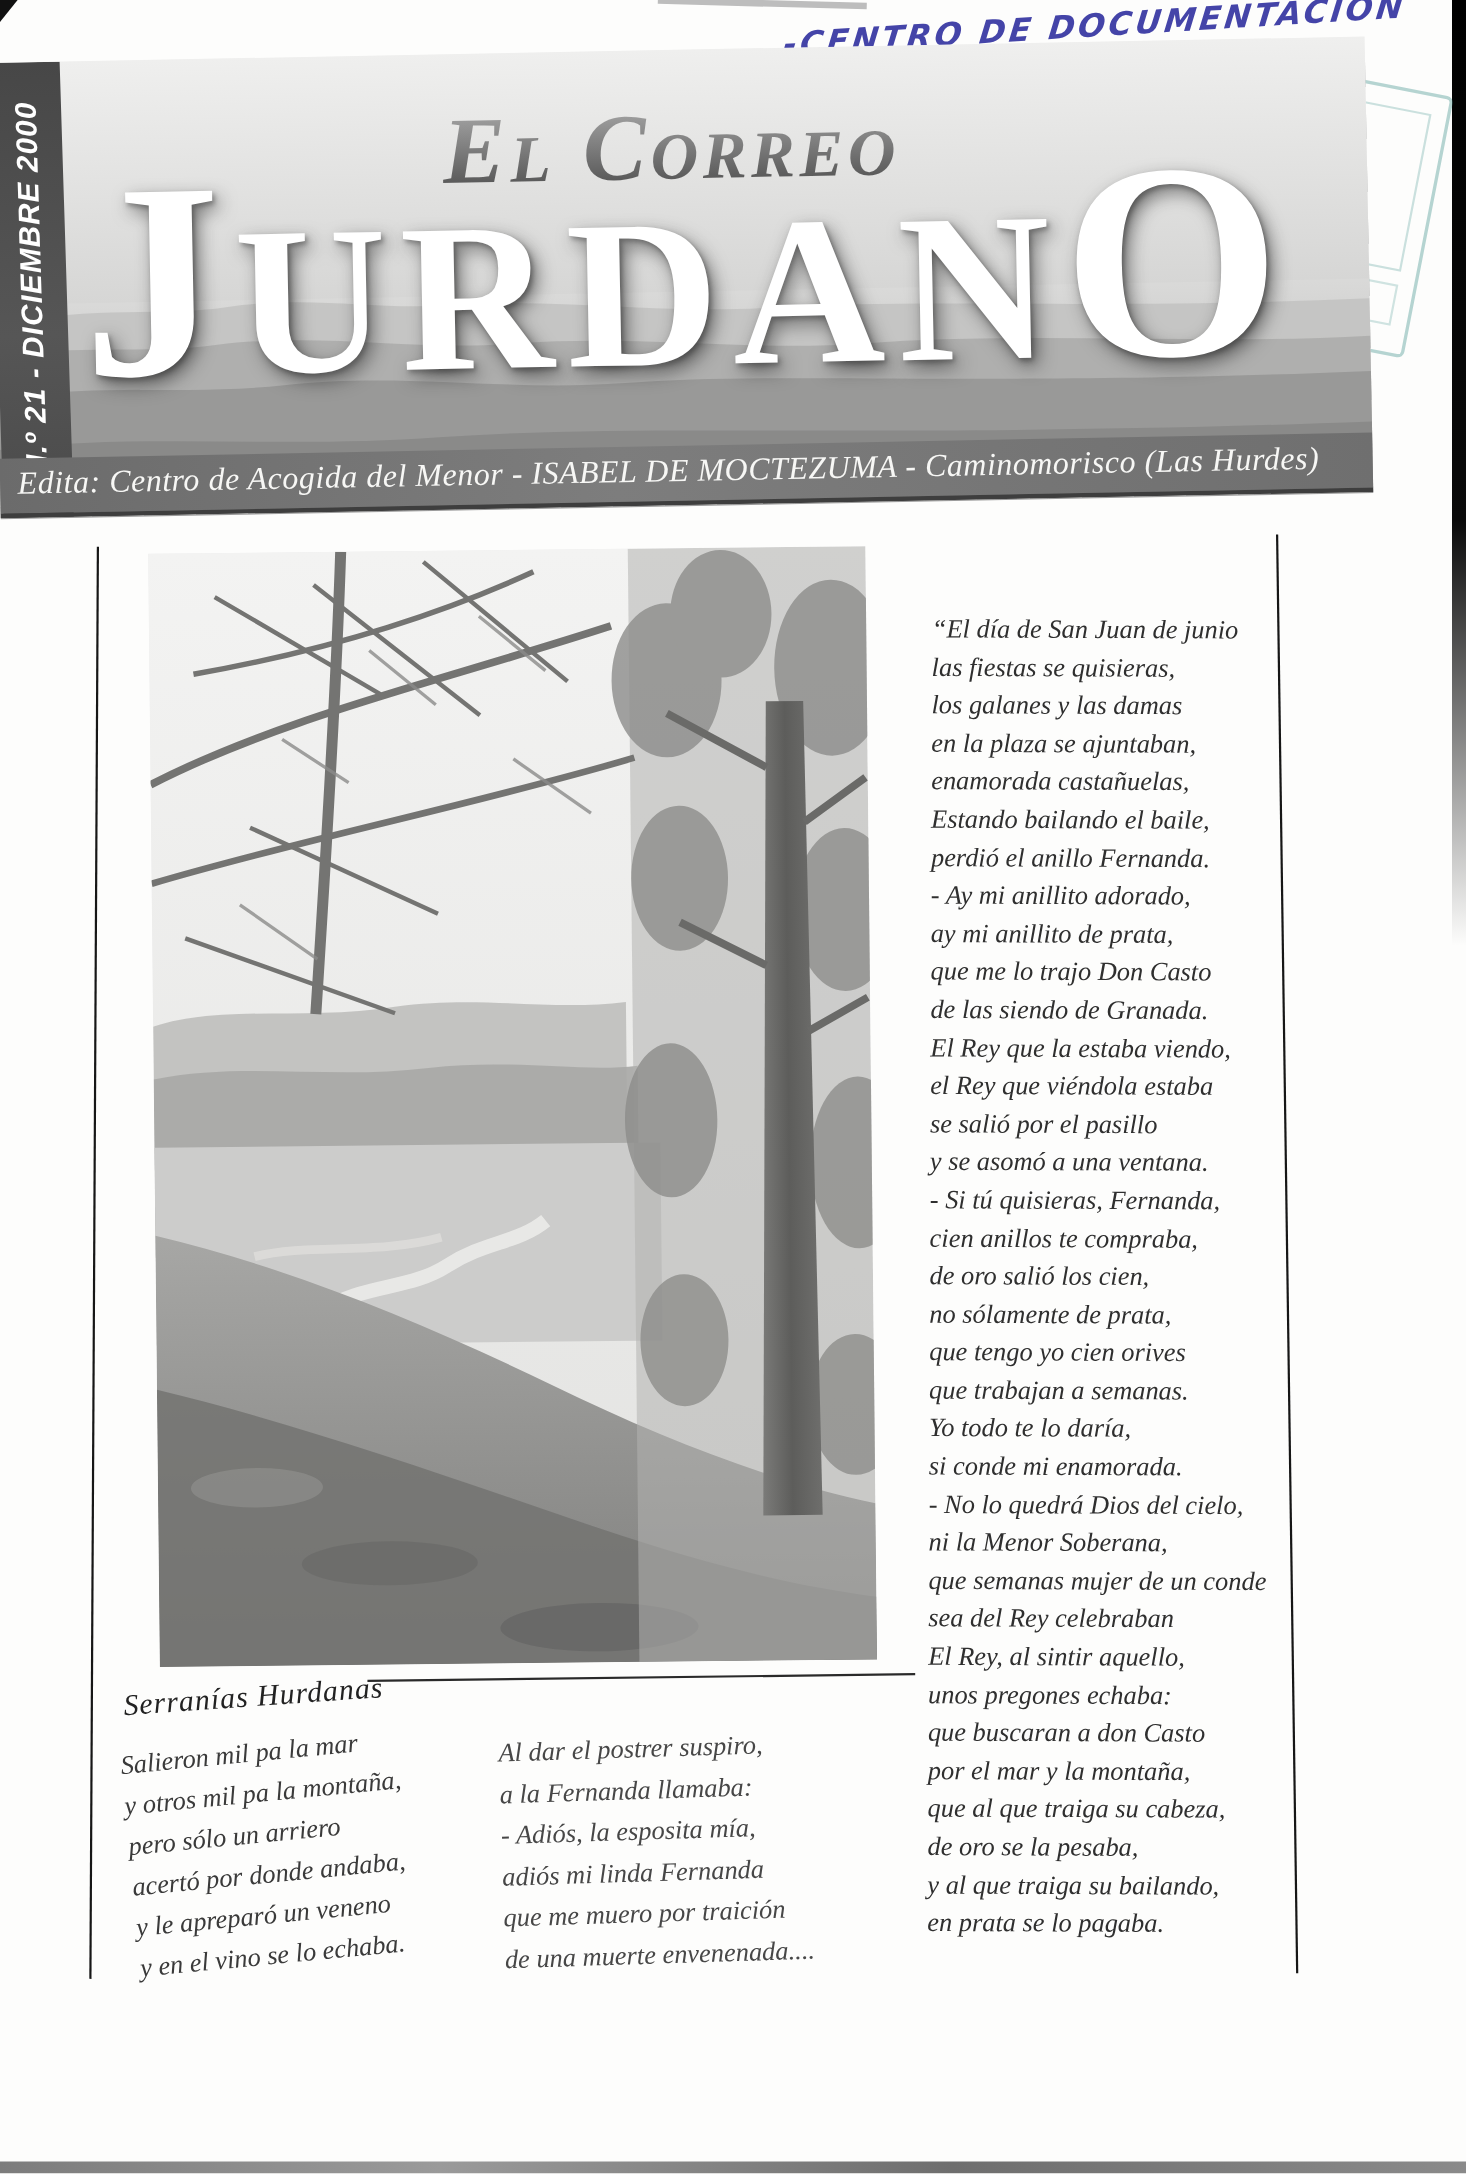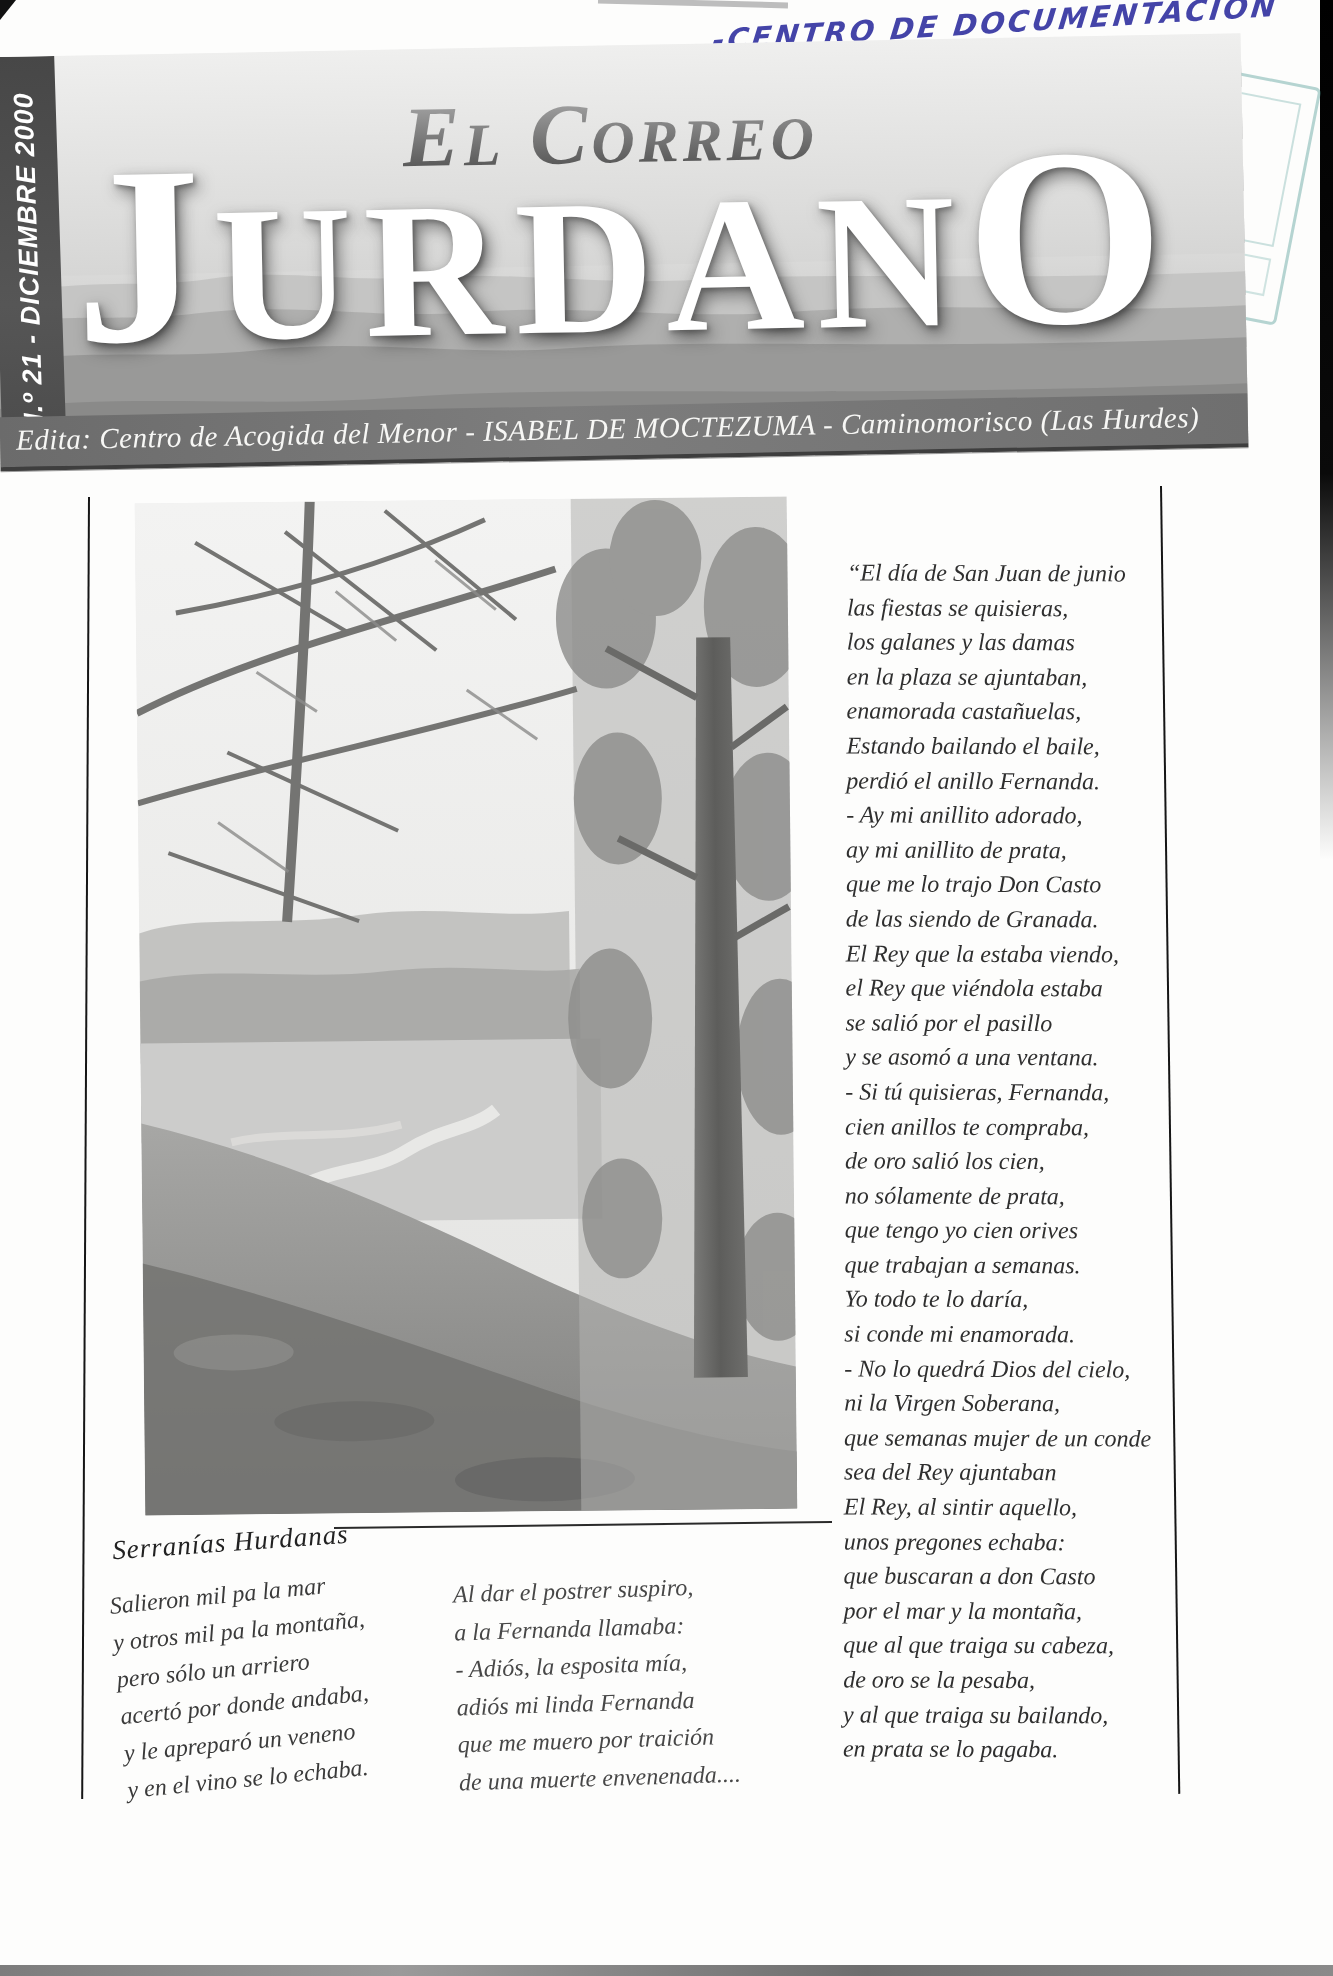--- a/index.html
+++ b/index.html
@@ -238,23 +238,23 @@
       <div class="line">y se asomó a una ventana.</div>
       <div class="line">- Si tú quisieras, Fernanda,</div>
       <div class="line">cien anillos te compraba,</div>
       <div class="line">de oro salió los cien,</div>
       <div class="line">no sólamente de prata,</div>
       <div class="line">que tengo yo cien orives</div>
       <div class="line">que trabajan a semanas.</div>
       <div class="line">Yo todo te lo daría,</div>
       <div class="line">si conde mi enamorada.</div>
       <div class="line">- No lo quedrá Dios del cielo,</div>
-      <div class="line">ni la Virgen Soberana,</div>
+      <div class="line">ni la Menor Soberana,</div>
       <div class="line">que semanas mujer de un conde</div>
-      <div class="line">sea del Rey ajuntaban</div>
+      <div class="line">sea del Rey celebraban</div>
       <div class="line">El Rey, al sintir aquello,</div>
       <div class="line">unos pregones echaba:</div>
       <div class="line">que buscaran a don Casto</div>
       <div class="line">por el mar y la montaña,</div>
       <div class="line">que al que traiga su cabeza,</div>
       <div class="line">de oro se la pesaba,</div>
       <div class="line">y al que traiga su bailando,</div>
       <div class="line">en prata se lo pagaba.</div>
     </div>
 

